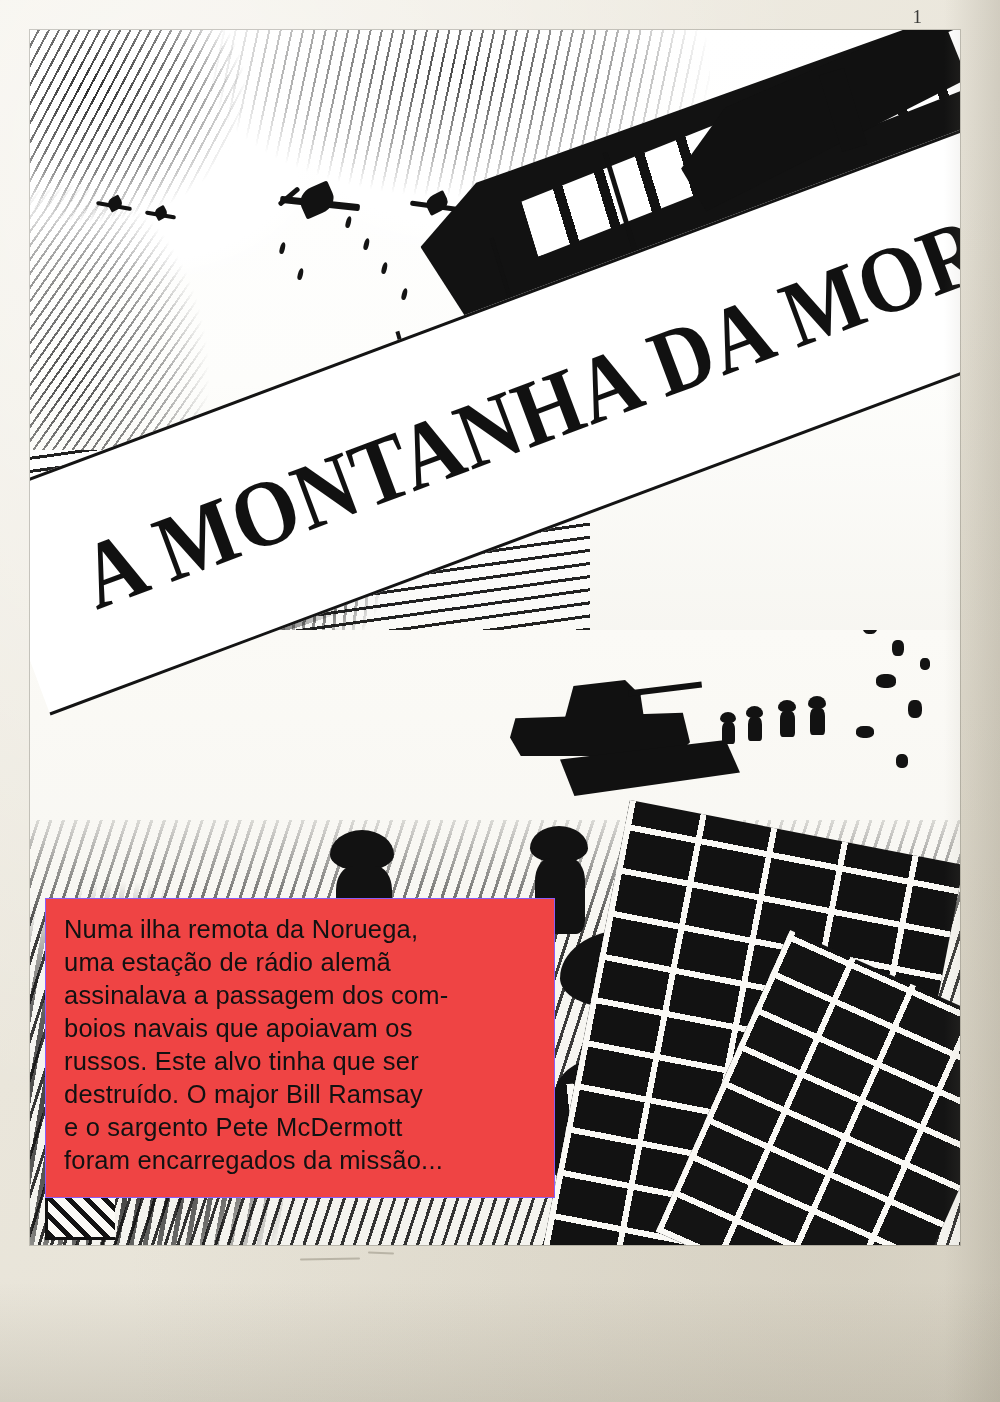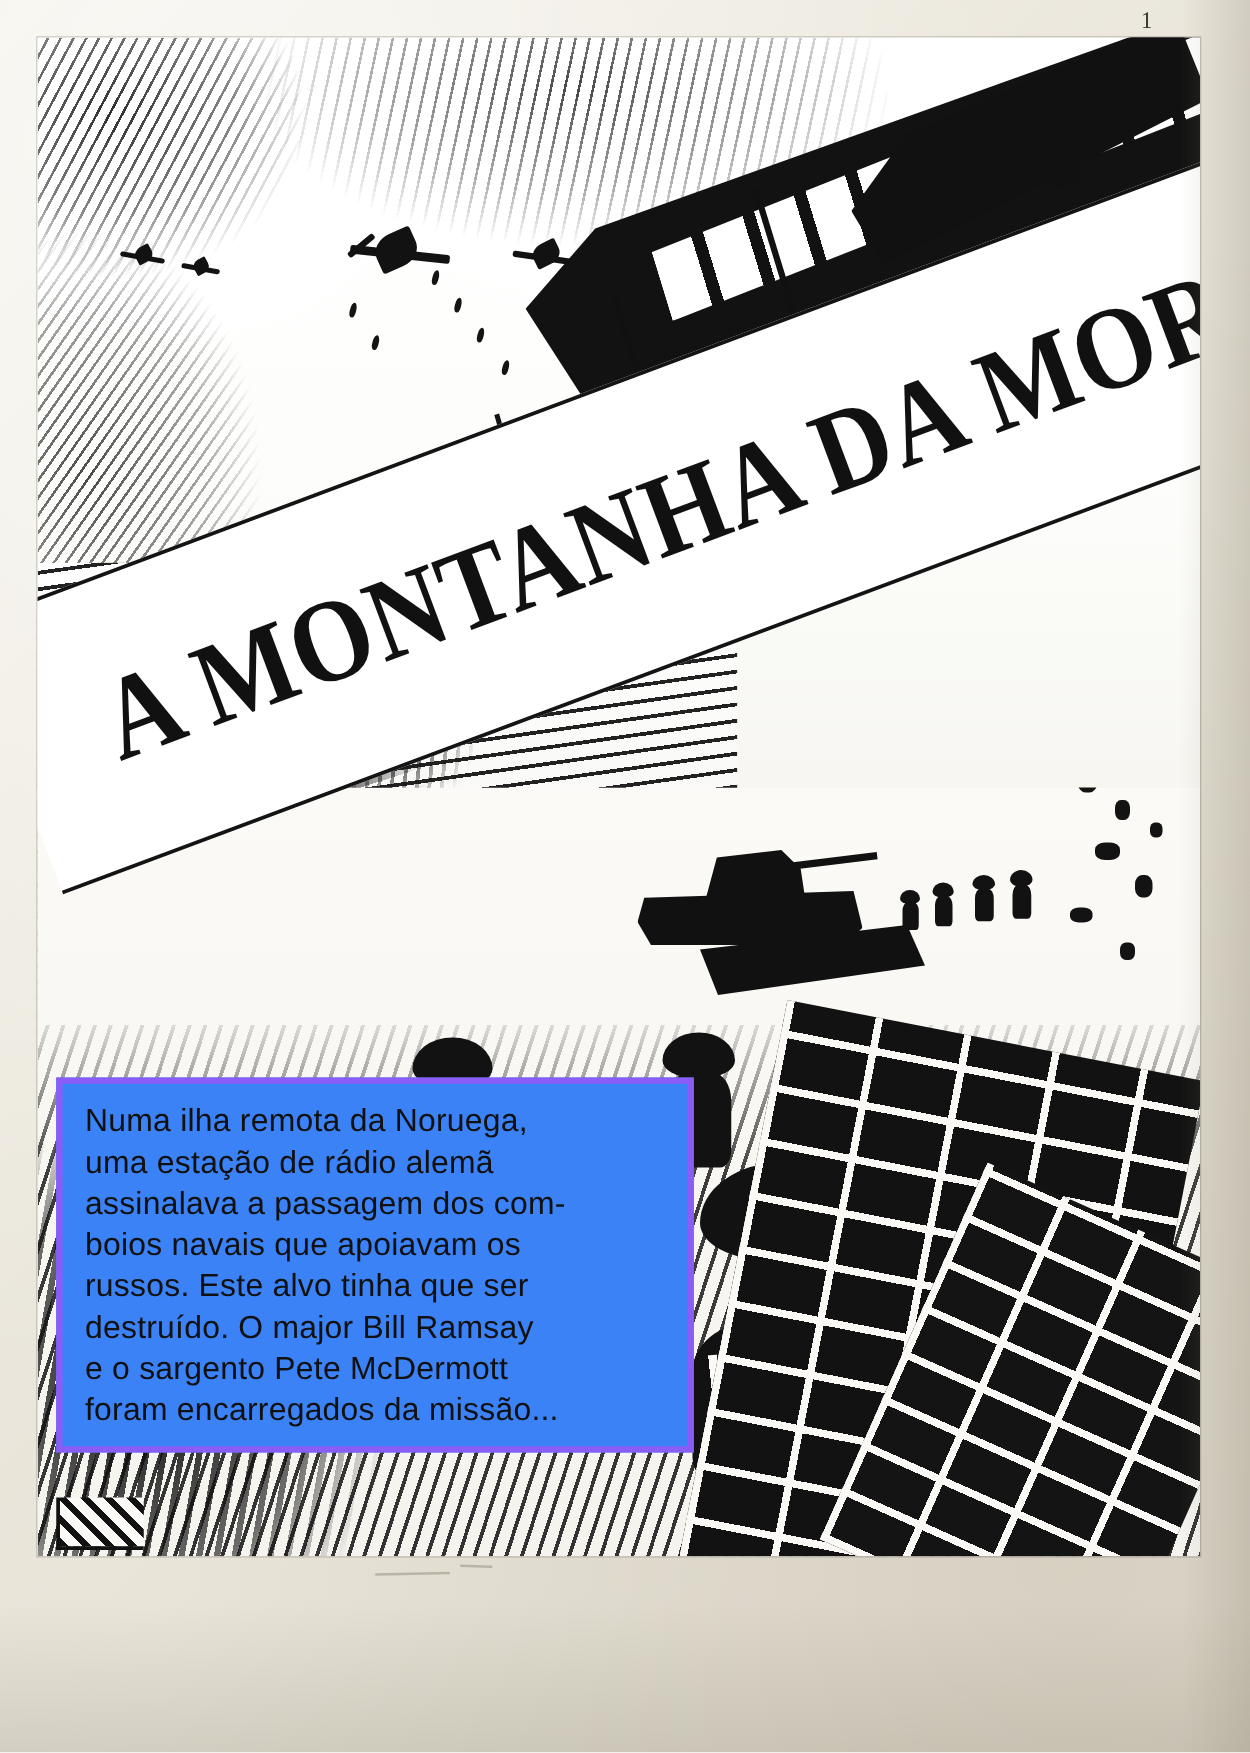--- a/index.html
+++ b/index.html
@@ -348,25 +348,25 @@
   }
   .stripes {
     position: absolute;
     background: repeating-linear-gradient(88deg, #121212 0px, #121212 5px, #fbfaf6 5px, #fbfaf6 12px);
   }
 
   
   #caption-box {
     position: absolute;
     left: 15px;
-    top: 832px;
+    top: 868px;
     width: 510px;
     height: 300px;
-    background: #3b82f6;
-    border: 5px solid #8b5cf6;
+    background: #ef4444;
+    border: 1px solid #8b5cf6;
     box-sizing: border-box;
     padding: 14px 16px 10px 18px;
     z-index: 20;
   }
   #caption-text {
     font-family: "Liberation Sans", sans-serif;
     font-size: 25.5px;
     line-height: 33px;
     color: #111;
     letter-spacing: 0.2px;

